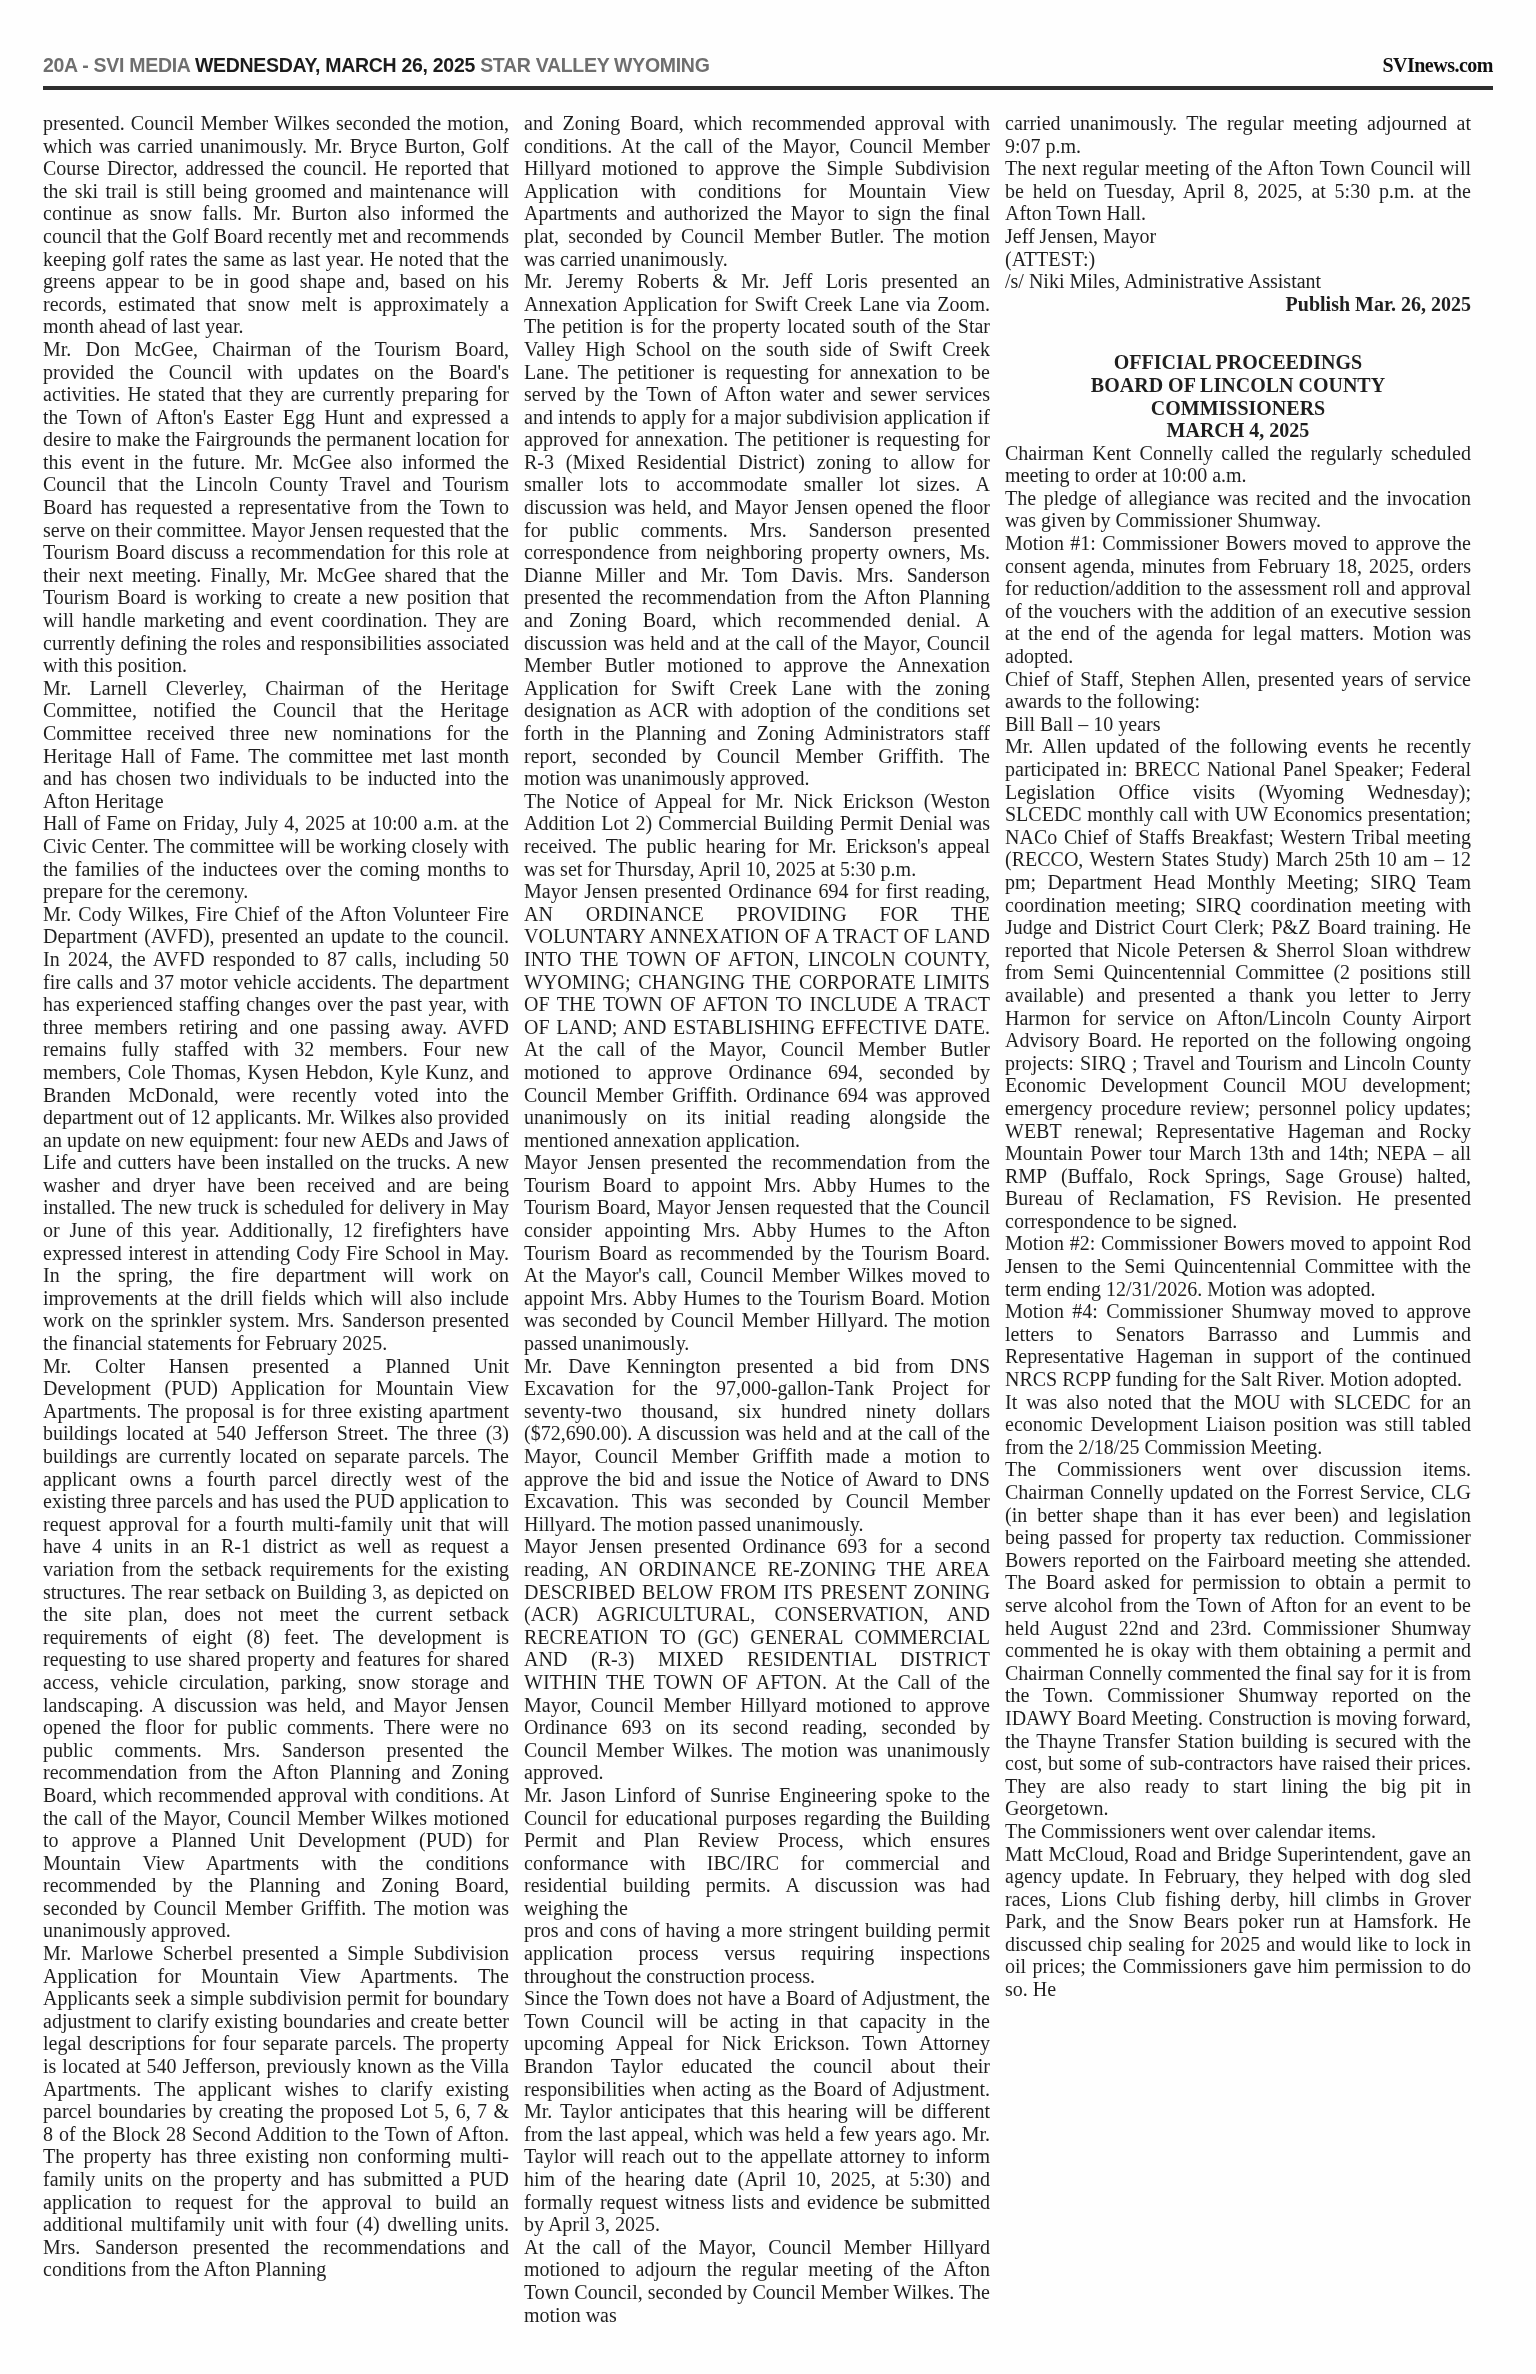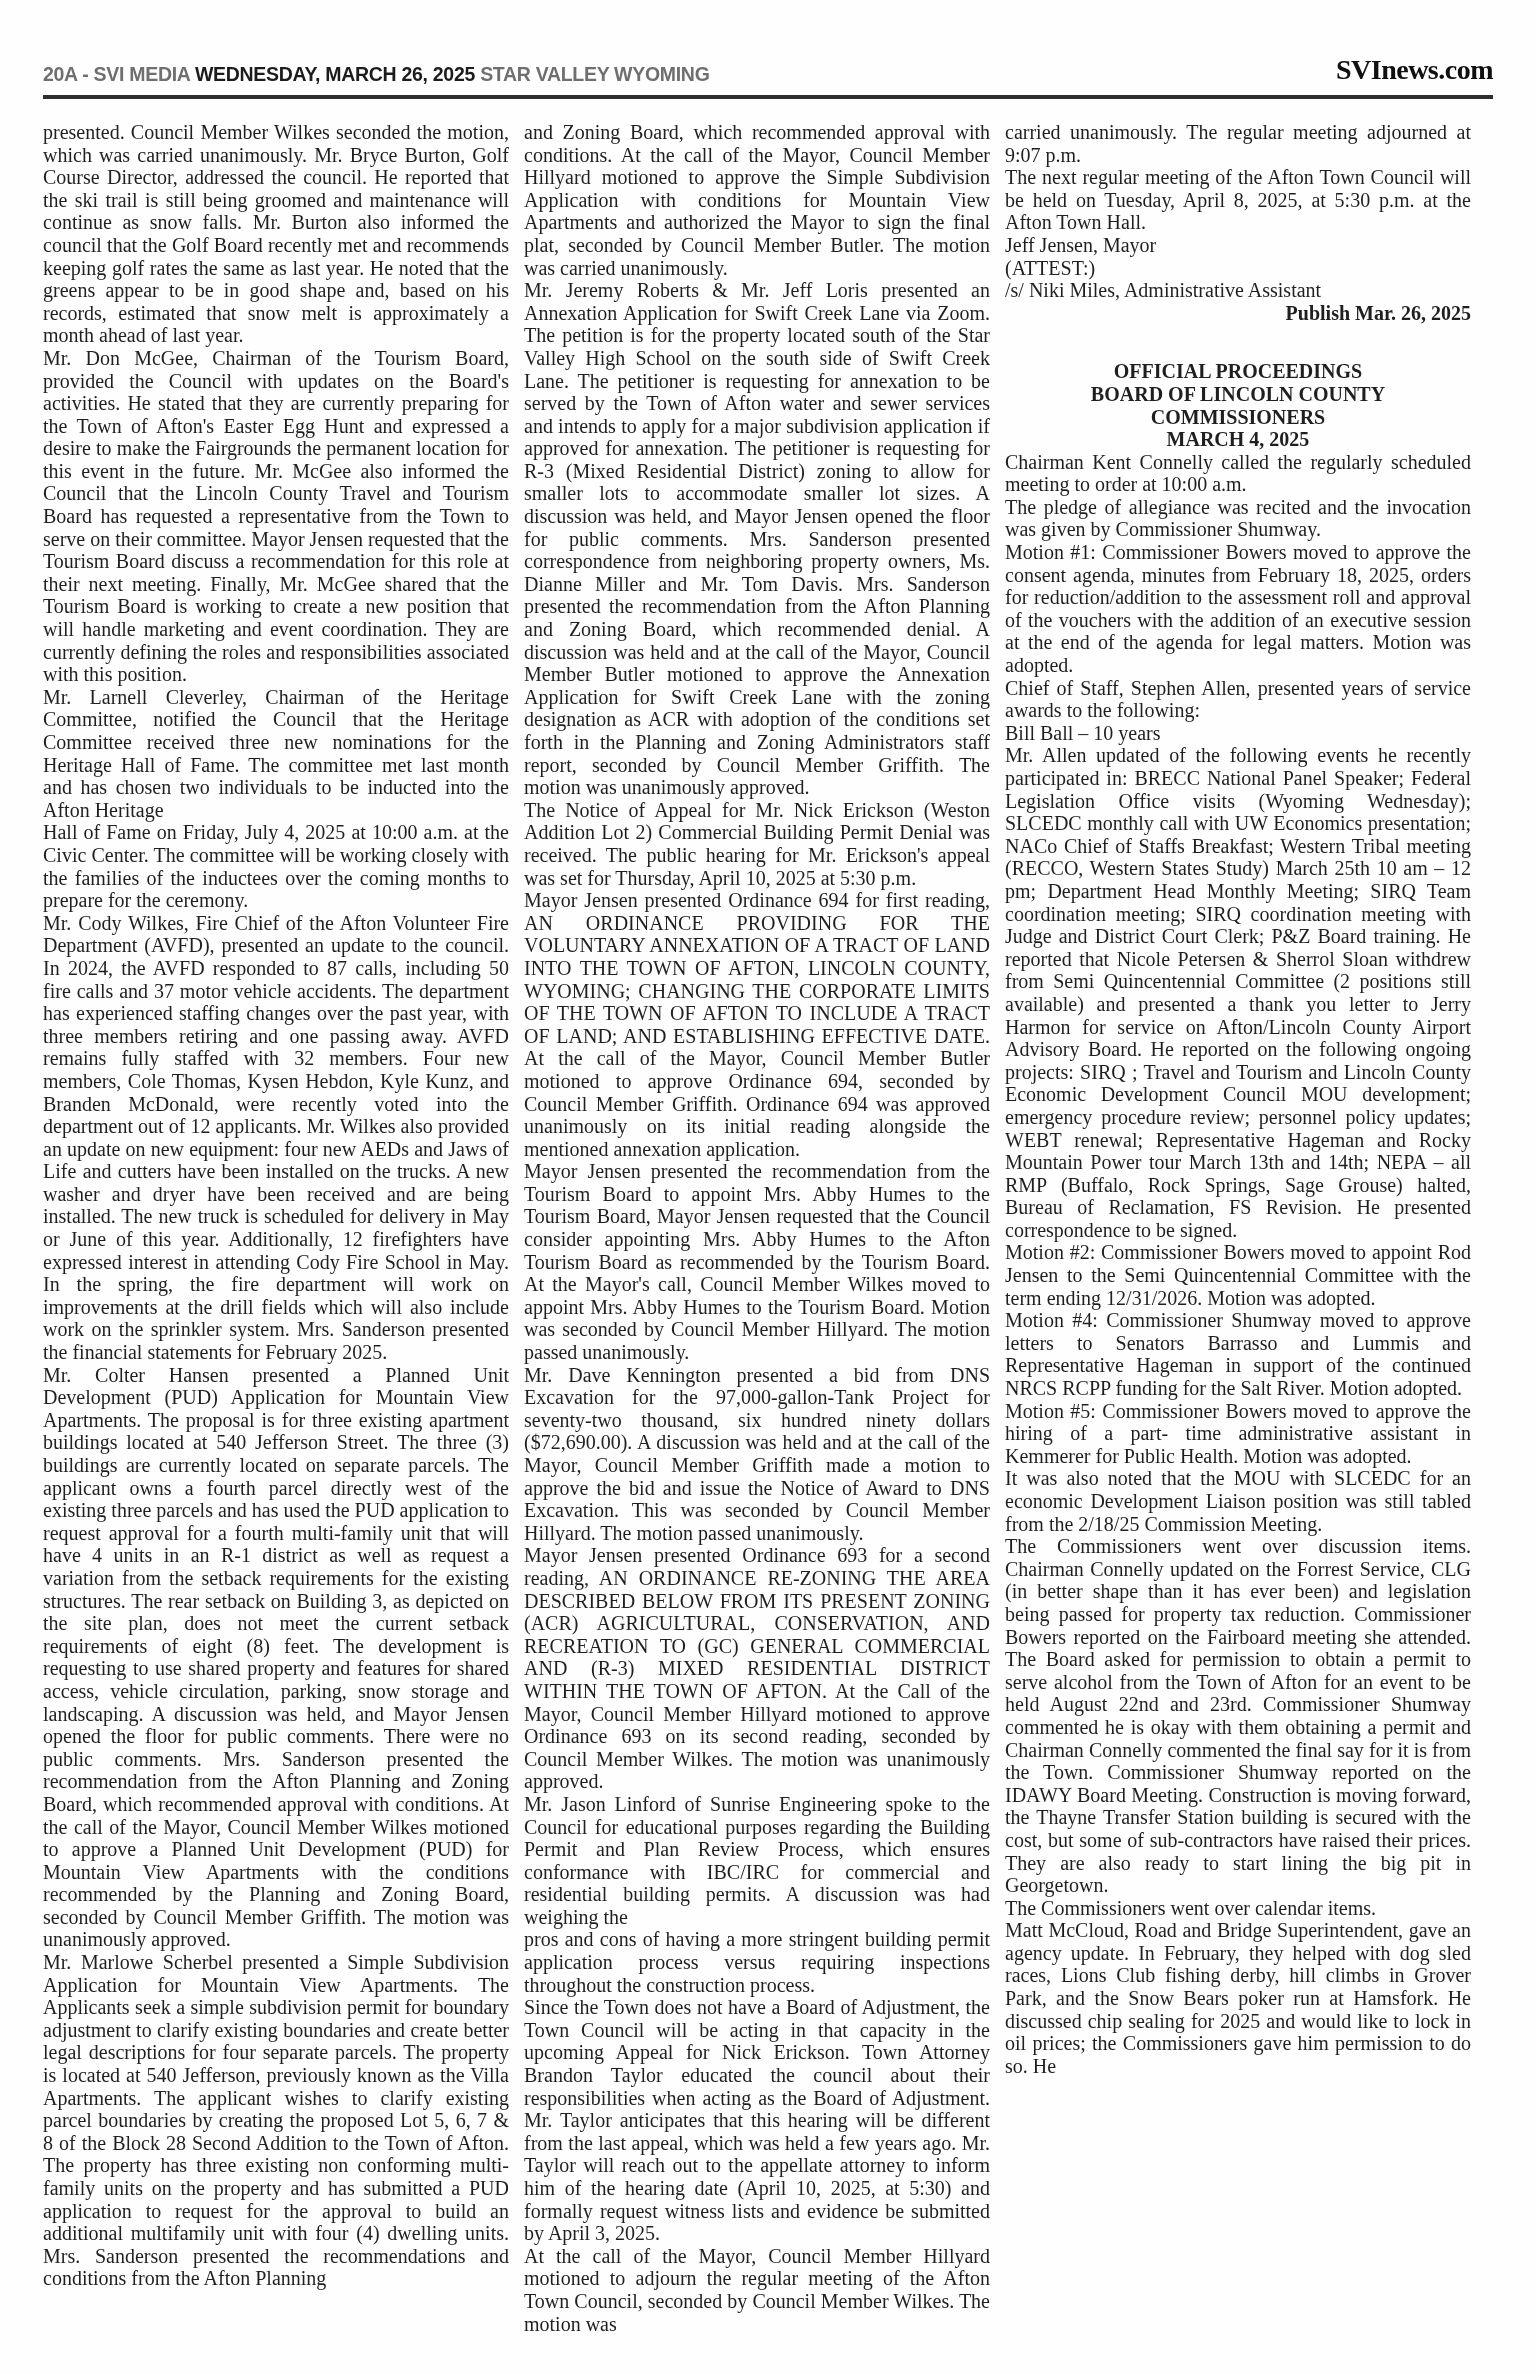--- a/index.html
+++ b/index.html
@@ -29,21 +29,21 @@
     font-stretch: condensed;
     font-size: 19.5px;
     letter-spacing: -0.3px;
     white-space: nowrap;
   }
   .folio .dim { color: #6f6f6f; }
   .folio .dark { color: #1c1c1c; }
   .site-logo {
     font-family: "Liberation Serif", "DejaVu Serif", serif;
     font-weight: bold;
-    font-size: 28px;
+    font-size: 20px;
     color: #101010;
     letter-spacing: -0.5px;
     white-space: nowrap;
   }
   .rule {
     height: 3.7px;
     background: #2e2e2e;
     margin: 0 43px;
   }
   
@@ -118,21 +118,20 @@
         <p class="para heading">BOARD OF LINCOLN COUNTY COMMISSIONERS</p>
         <p class="para heading">MARCH 4, 2025</p>
         <p class="para body">Chairman Kent Connelly called the regularly scheduled meeting to order at 10:00 a.m.</p>
         <p class="para body">The pledge of allegiance was recited and the invocation was given by Commissioner Shumway.</p>
         <p class="para body">Motion #1:  Commissioner Bowers moved to approve the consent agenda, minutes from February 18, 2025, orders for reduction/addition to the assessment roll and approval of the vouchers with the addition of an executive session at the end of the agenda for legal matters.   Motion was adopted.</p>
         <p class="para body">Chief of Staff, Stephen Allen, presented years of service awards to the following:</p>
         <p class="para line">Bill Ball – 10 years</p>
         <p class="para body">Mr. Allen updated of the following events he recently participated in: BRECC National Panel Speaker; Federal Legislation Office visits (Wyoming Wednesday); SLCEDC monthly call with UW Economics presentation; NACo Chief of Staffs Breakfast; Western Tribal meeting (RECCO, Western States Study) March 25th 10 am – 12 pm; Department Head Monthly Meeting; SIRQ Team coordination meeting; SIRQ coordination meeting with Judge and District Court Clerk; P&amp;Z Board training.  He reported that Nicole Petersen &amp; Sherrol Sloan withdrew from Semi Quincentennial Committee (2 positions still available) and presented a thank you letter to Jerry Harmon for service on Afton/Lincoln County Airport Advisory Board.  He reported on the following ongoing projects: SIRQ ; Travel and Tourism and Lincoln County Economic Development Council MOU development; emergency procedure review; personnel policy updates; WEBT renewal; Representative Hageman and Rocky Mountain Power tour March 13th and 14th; NEPA – all RMP (Buffalo, Rock Springs, Sage Grouse) halted, Bureau of Reclamation, FS Revision.  He presented correspondence to be signed.</p>
         <p class="para body">Motion #2: Commissioner Bowers moved to appoint Rod Jensen to the Semi Quincentennial Committee with the term ending 12/31/2026.  Motion was adopted.</p>
         <p class="para body">Motion #4:  Commissioner Shumway moved to approve letters to Senators Barrasso and Lummis and Representative Hageman in support of the continued NRCS RCPP funding for the Salt River.  Motion adopted.</p>
-        <p class="para body">Motion #5:  Commissioner Bowers moved to approve the hiring of a part- time administrative assistant in Kemmerer for Public Health.  Motion was adopted.</p>
         <p class="para body">It was also noted that the MOU with SLCEDC for an economic Development Liaison position was still tabled from the 2/18/25 Commission Meeting.</p>
         <p class="para body">The Commissioners went over discussion items. Chairman Connelly updated on the Forrest Service, CLG (in better shape than it has ever been) and legislation being passed for property tax reduction. Commissioner Bowers reported on the Fairboard meeting she attended.  The Board asked for permission to obtain a permit to serve alcohol from the Town of Afton for an event to be held August 22nd and 23rd. Commissioner Shumway commented he is okay with them obtaining a permit and Chairman Connelly commented the final say for it is from the Town.  Commissioner Shumway reported on the IDAWY Board Meeting.  Construction is moving forward, the Thayne Transfer Station building is secured with the cost, but some of sub-contractors have raised their prices. They are also ready to start lining the big pit in Georgetown.</p>
         <p class="para body">The Commissioners went over calendar items.</p>
         <p class="para body">Matt McCloud, Road and Bridge Superintendent, gave an agency update.  In February, they helped with dog sled races, Lions Club fishing derby, hill climbs in Grover Park, and the Snow Bears poker run at Hamsfork.  He discussed chip sealing for 2025 and would like to lock in oil prices; the Commissioners gave him permission to do so.   He</p>
       </div>
   </div>
 
 </div>
 
 

